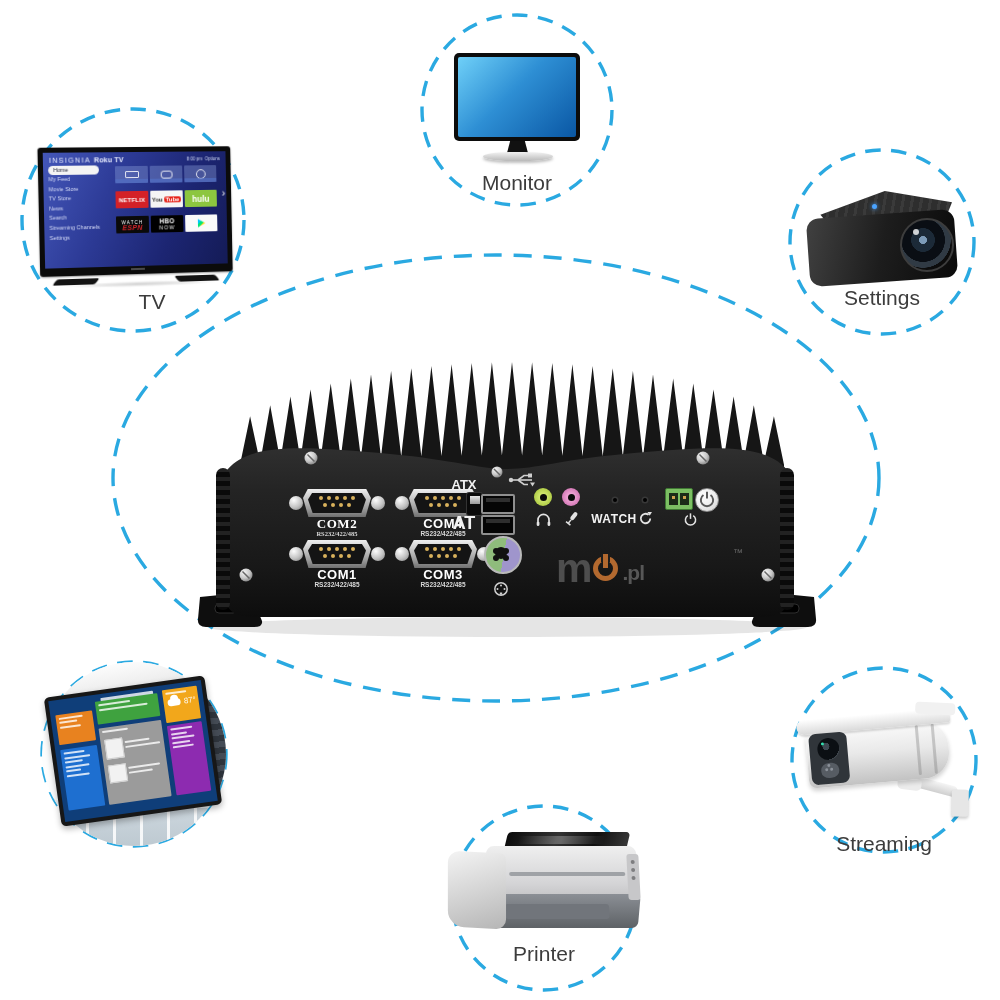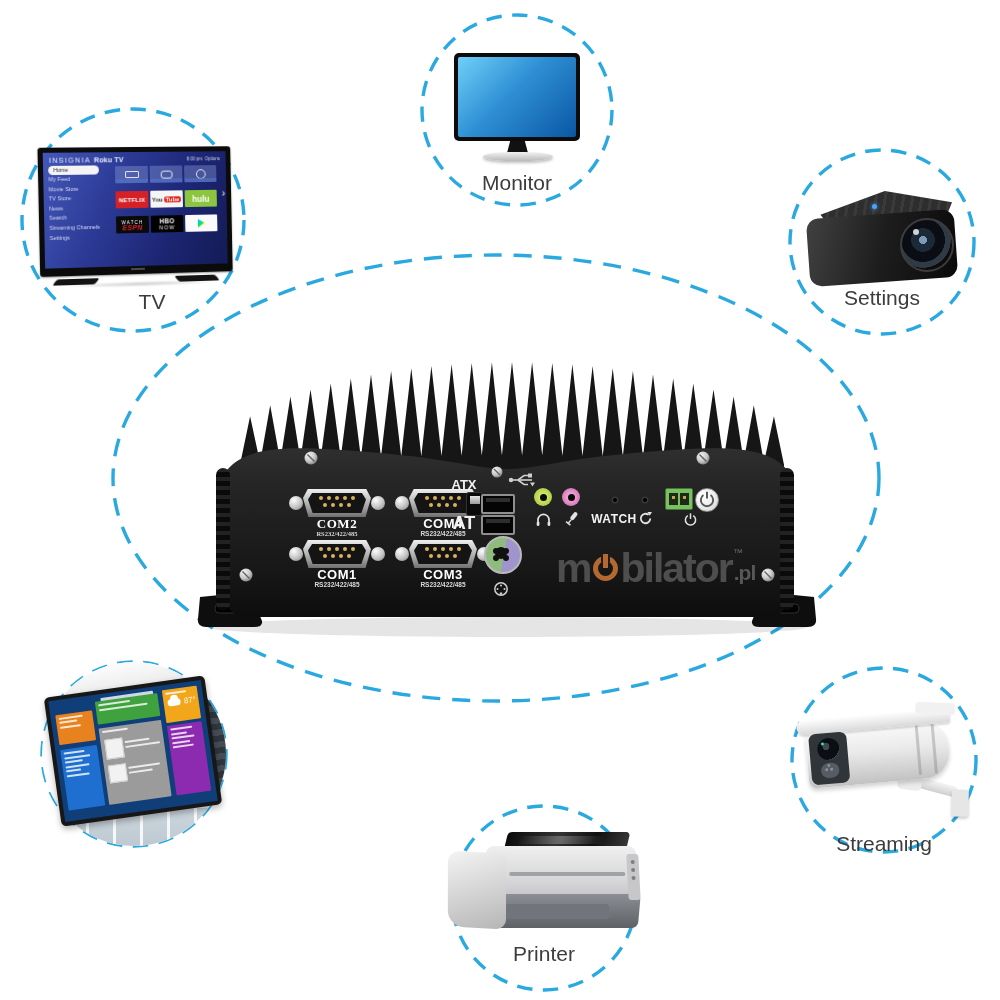--- a/index.html
+++ b/index.html
@@ -421,21 +421,20 @@
       <path d="M13.6 4.9 a6.8 6.8 0 1 1-7.2 0" fill="none" stroke="#e3e3e3" stroke-width="2"></path>
       <path d="M10 1.8 v7.4" stroke="#e3e3e3" stroke-width="2"></path>
     </svg>
 
     <div class="logo">
       <span class="big">m</span>
       <span class="powero">
           <u></u>
           <b></b>
         </span>
-      <span class="big">bilator</span>
       <span class="pl">.pl</span>
     </div>
     <div class="tm">™</div>
   </div>
 
   <div class="device">
     <div class="mon-frame">
         <div class="mon-screen"></div>
       </div>
     <div class="mon-neck"></div>

